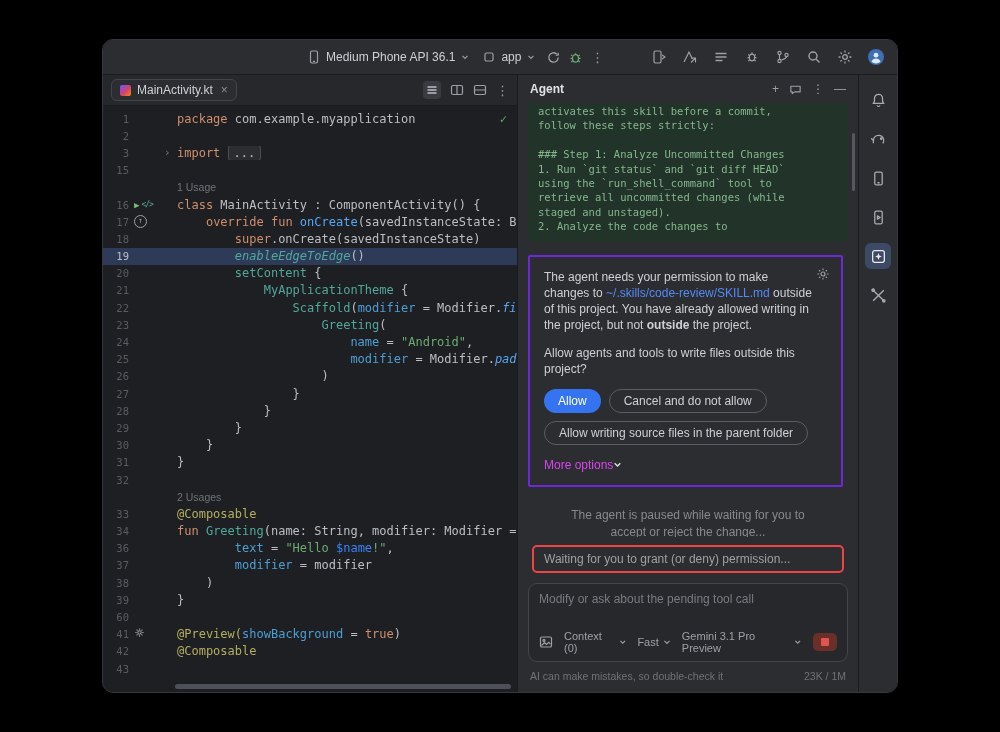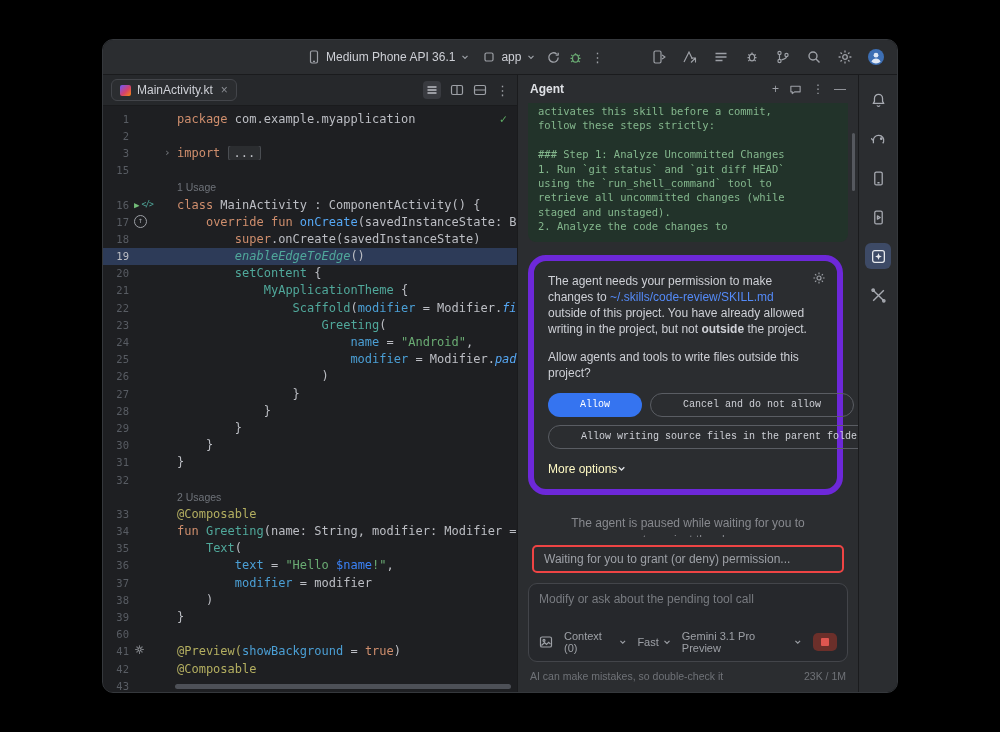--- a/index.html
+++ b/index.html
@@ -58,31 +58,31 @@
   
   .agent{flex:1;background:#2b2d30;display:flex;flex-direction:column;overflow:hidden;position:relative;}
   .agent-hd{height:28px;display:flex;align-items:center;padding:0 12px;flex-shrink:0;}
   .agent-title{color:#dfe1e5;font-size:12px;font-weight:bold;}
   .agent-hd-actions{margin-left:auto;display:flex;align-items:center;gap:10px;color:#9da0a6;font-size:12px;}
   .chat{flex:1;overflow:hidden;padding:0 10px;position:relative;}
   .code-block{background:#22332a;border-radius:8px;padding:8px 10px;margin-top:-7px;
     font-family:"DejaVu Sans Mono","Liberation Mono",monospace;font-size:10.5px;line-height:14.4px;color:#84b78d;}
   .cbl{white-space:pre;overflow:hidden;}
   .vscroll{position:absolute;right:3px;top:30px;width:3px;height:58px;border-radius:2px;background:#55585e;}
-  .perm-card{border:6px solid #6d28d9;border-radius:18px;margin:13px 5px 0 0;padding:12px 14px;position:relative;
+  .perm-card{border:2px solid #6d28d9;border-radius:2px;margin:13px 5px 0 0;padding:12px 14px;position:relative;
     color:#ced0d6;font-size:12px;line-height:16px;}
   .perm-gear{position:absolute;top:10px;right:11px;}
   .link{color:#548af7;}
   .perm-q{margin-top:12px;}
   .btn-row{display:flex;gap:8px;margin-top:12px;}
-  .btn{font-size:10px;border-radius:13px;padding:4px 32px;display:inline-flex;align-items:center;gap:5px;
-    line-height:14px;white-space:nowrap;font-family:Liberation Mono, monospace;}
+  .btn{font-size:12px;border-radius:13px;padding:4px 14px;display:inline-flex;align-items:center;gap:5px;
+    line-height:14px;white-space:nowrap;}
   .btn-primary{background:#3574f0;color:#fff;}
   .btn-outline{border:1px solid #5a5d63;color:#ced0d6;}
-  .more-opts{margin-top:12px;display:flex;align-items:center;gap:0;color:#fef9c3;font-size:12px;}
+  .more-opts{margin-top:12px;display:flex;align-items:center;gap:0;color:#d946ef;font-size:12px;}
   .paused{margin-top:20px;padding:0 26px;text-align:center;color:#87898e;font-size:12px;line-height:17px;}
   .wait-input{margin:8px 14px 0;border:2px solid #ef4444;border-radius:5px;padding:5px 10px;
     color:#9da0a6;font-size:12px;background:#2b2d30;flex-shrink:0;}
   .compose{margin:10px 10px 0;border:1px solid #43454a;border-radius:9px;background:#26282c;
     padding:8px 10px 7px;display:flex;flex-direction:column;justify-content:space-between;height:62px;flex-shrink:0;}
   .compose-ph{color:#787b80;font-size:12px;}
   .compose-row{display:flex;align-items:center;gap:11px;color:#9da0a6;font-size:11px;}
   .pick{display:flex;align-items:center;gap:4px;}
   .stop-btn{margin-left:auto;width:26px;height:18px;border-radius:5px;background:#6b2f2a;
     display:flex;align-items:center;justify-content:center;}
@@ -235,21 +235,20 @@
               <div class="cl"><span class="num">26</span><span class="gut"></span><span class="fold"></span><span class="code"><span class="s-pl">                    )</span></span></div>
               <div class="cl"><span class="num">27</span><span class="gut"></span><span class="fold"></span><span class="code"><span class="s-pl">                }</span></span></div>
               <div class="cl"><span class="num">28</span><span class="gut"></span><span class="fold"></span><span class="code"><span class="s-pl">            }</span></span></div>
               <div class="cl"><span class="num">29</span><span class="gut"></span><span class="fold"></span><span class="code"><span class="s-pl">        }</span></span></div>
               <div class="cl"><span class="num">30</span><span class="gut"></span><span class="fold"></span><span class="code"><span class="s-pl">    }</span></span></div>
               <div class="cl"><span class="num">31</span><span class="gut"></span><span class="fold"></span><span class="code"><span class="s-pl">}</span></span></div>
               <div class="cl"><span class="num">32</span><span class="gut"></span><span class="fold"></span><span class="code"></span></div>
               <div class="cl"><span class="num"></span><span class="gut"></span><span class="fold"></span><span class="code hint-text">2 Usages</span></div>
               <div class="cl"><span class="num">33</span><span class="gut"></span><span class="fold"></span><span class="code"><span class="s-ann">@Composable</span></span></div>
               <div class="cl"><span class="num">34</span><span class="gut"></span><span class="fold"></span><span class="code"><span class="s-kw">fun</span><span class="s-cmp"> Greeting</span><span class="s-pl">(name: String, modifier: Modifier = Modifier</span></span></div>
-              <div class="cl"><span class="num">35</span><span class="gut"></span><span class="fold"></span><span class="code"><span class="s-pl">    </span><span class="s-cmp">Text</span><span class="s-pl">(</span></span></div>
               <div class="cl"><span class="num">36</span><span class="gut"></span><span class="fold"></span><span class="code"><span class="s-pl">        </span><span class="s-arg">text</span><span class="s-pl"> = </span><span class="s-str">"Hello </span><span class="s-stri">$name</span><span class="s-str">!"</span><span class="s-pl">,</span></span></div>
               <div class="cl"><span class="num">37</span><span class="gut"></span><span class="fold"></span><span class="code"><span class="s-pl">        </span><span class="s-arg">modifier</span><span class="s-pl"> = modifier</span></span></div>
               <div class="cl"><span class="num">38</span><span class="gut"></span><span class="fold"></span><span class="code"><span class="s-pl">    )</span></span></div>
               <div class="cl"><span class="num">39</span><span class="gut"></span><span class="fold"></span><span class="code"><span class="s-pl">}</span></span></div>
               <div class="cl"><span class="num">60</span><span class="gut"></span><span class="fold"></span><span class="code"></span></div>
               <div class="cl"><span class="num">41</span><span class="gut"><span class="gi"><svg width="11" height="11" viewBox="0 0 16 16" fill="none" stroke="#9da0a6" stroke-width="1.5">
                       <circle cx="8" cy="8" r="2.4"></circle>
                       <path d="M8 2v2M8 12v2M2 8h2M12 8h2M3.8 3.8l1.4 1.4M10.8 10.8l1.4 1.4M12.2 3.8l-1.4 1.4M5.2 10.8l-1.4 1.4"></path>
                     </svg></span></span><span class="fold"></span><span class="code"><span class="s-ann">@Preview(</span><span class="s-arg">showBackground</span><span class="s-pl"> = </span><span class="s-kw">true</span><span class="s-pl">)</span></span></div>
               <div class="cl"><span class="num">42</span><span class="gut"></span><span class="fold"></span><span class="code"><span class="s-ann">@Composable</span></span></div>

